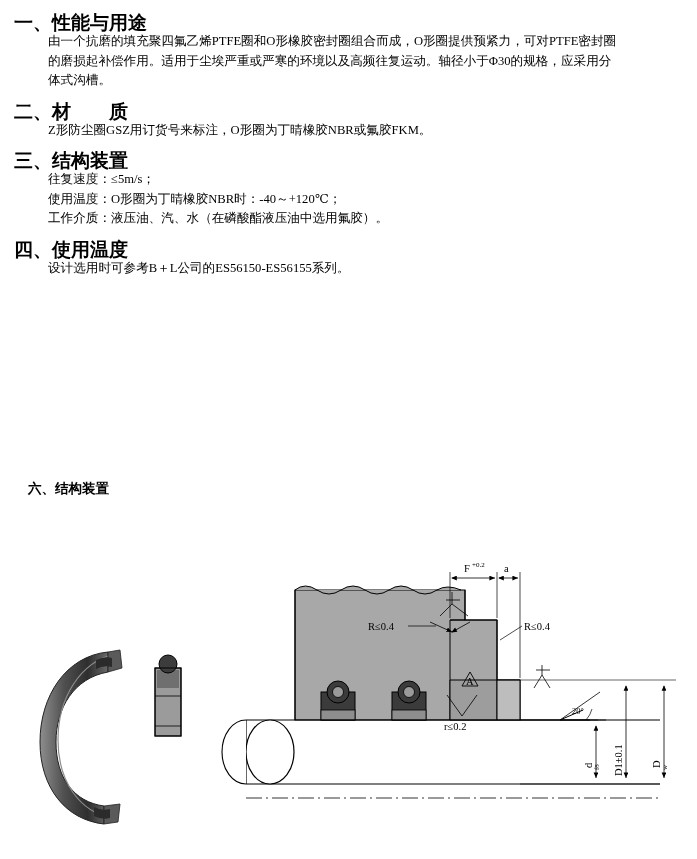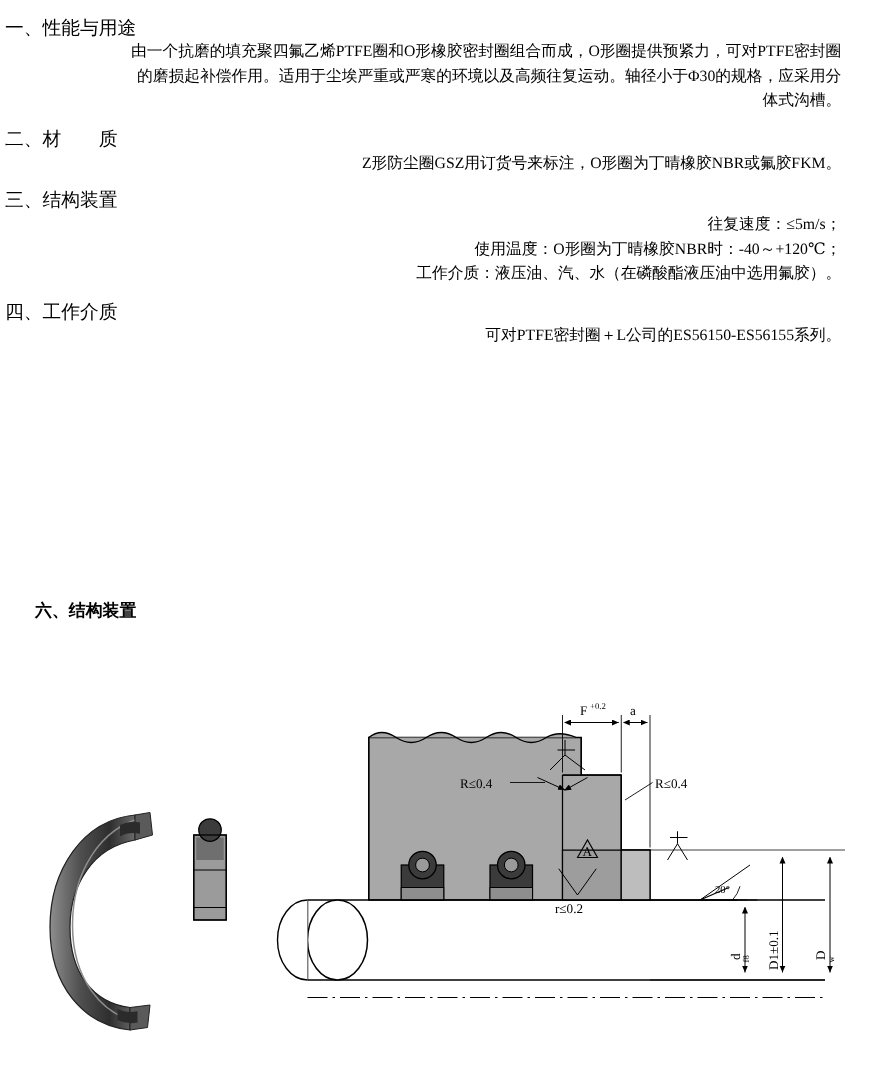--- a/index.html
+++ b/index.html
@@ -26,35 +26,34 @@
     position: absolute;
     left: 0;
     top: 0;
     width: 697px;
   }
   .section {
     position: relative;
     margin: 0 0 12px 0;
   }
   .sec-head {
-    font-size: 15px;
-    font-weight: normal;
-    margin-left: 4px;
+    font-size: 19px;
+    font-weight: bold;
+    margin-left: 14px;
     line-height: 18px;
     white-space: pre;
   }
   .sec-body {
     margin-left: 48px;
     margin-right: 24px;
     font-size: 12.6px;
     line-height: 19.5px;
   }
   .sec-body p {
     margin: 0;
-    text-align: right;
   }
   .hang2 {
     padding-left: 5.6em;
   }
 
   
   .callout {
     position: relative;
     height: 82px;
     margin-left: 48px;
@@ -113,23 +112,23 @@
     <div class="section">
       <div class="sec-head">三、结构装置</div>
       <div class="sec-body">
         <p>往复速度：≤5m/s；</p>
         <p>使用温度：O形圈为丁晴橡胶NBR时：-40～+120℃；</p>
         <p>工作介质：液压油、汽、水（在磷酸酯液压油中选用氟胶）。</p>
       </div>
     </div>
 
     <div class="section">
-      <div class="sec-head">四、工作介质</div>
-      <div class="sec-body">
-        <p>可对PTFE密封圈＋L公司的ES56150-ES56155系列。</p>
+      <div class="sec-head">四、使用温度</div>
+      <div class="sec-body">
+        <p>设计选用时可参考B＋L公司的ES56150-ES56155系列。</p>
       </div>
     </div>
 
   </div>
 
   <div class="figure-title">六、结构装置</div>
 
   <div class="figure">
     <svg width="697" height="320" viewBox="0 0 697 320">
 

